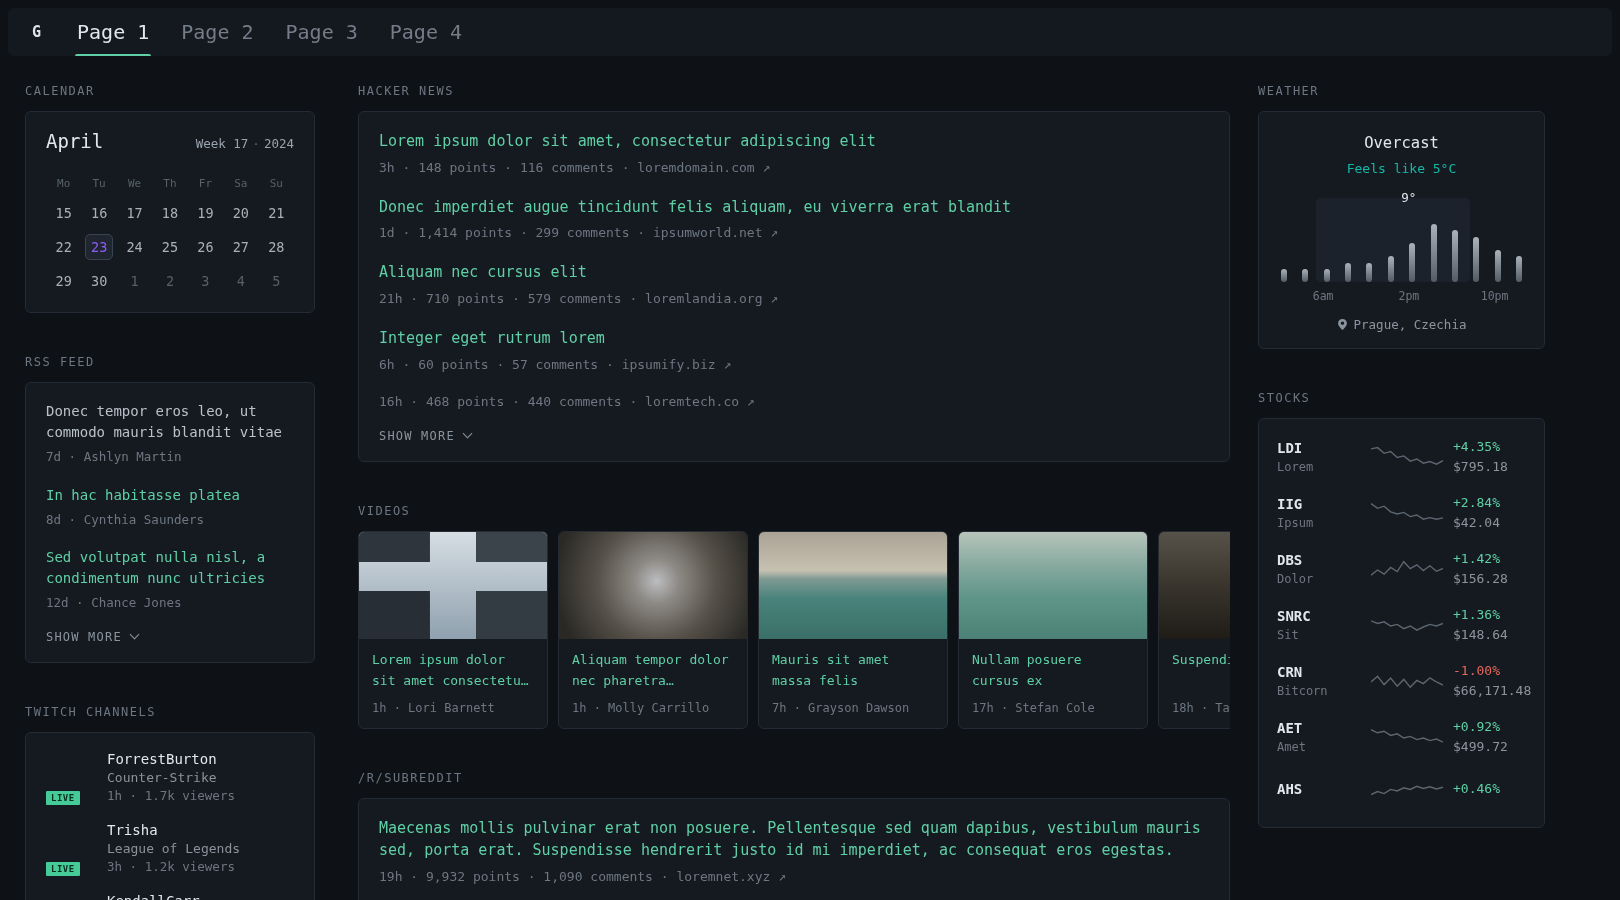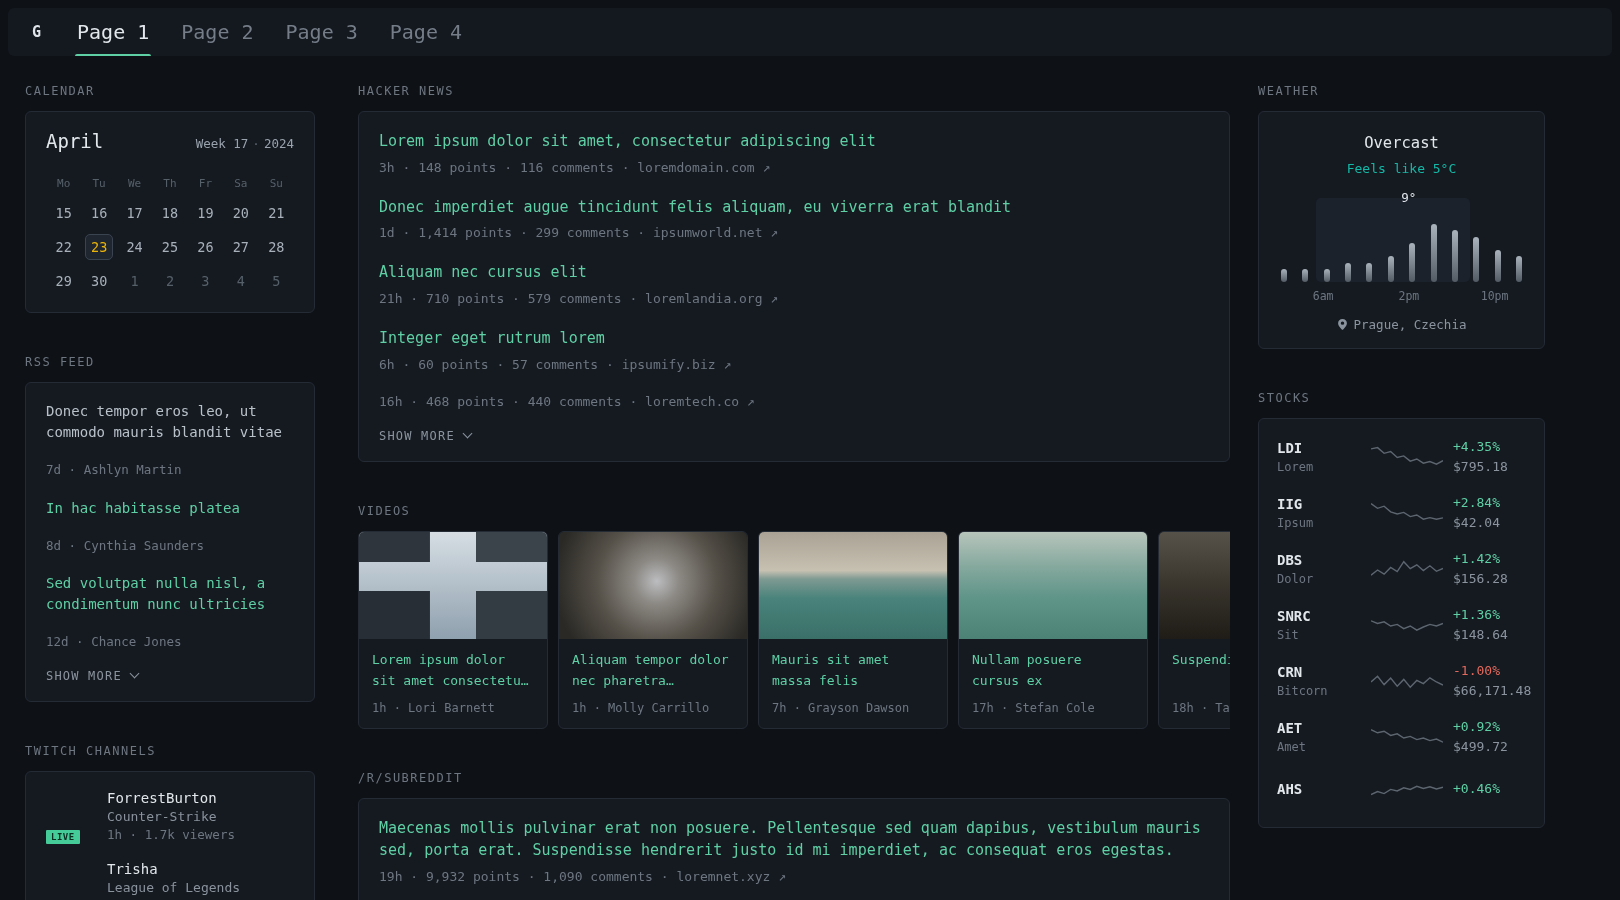--- a/index.html
+++ b/index.html
@@ -68,33 +68,33 @@
     display:grid; grid-template-columns:repeat(7,1fr);
     margin-top:22px; row-gap:8px;
   }
   .cal-dow { color:#566069; font-size:11px; text-align:center; height:18px;
              display:flex; align-items:center; justify-content:center; }
   .cal-day { color:#a8b0b9; font-size:13.5px; height:26px;
              display:flex; align-items:center; justify-content:center; }
   .cal-day.dim { color:#566069; }
   .cal-day.sel {
     background:#20262f; border:1px solid #3a4350; border-radius:5px;
-    color:#eab308; margin:0 4px;
+    color:#8b5cf6; margin:0 4px;
   }
 
   
   .feed-item { margin-bottom:19px; }
   .feed-item:last-of-type { margin-bottom:6px; }
   .feed-title {
     display:block; color:#5fd0a5; font-size:14px; line-height:1.5;
     text-decoration:none;
   }
   .hn .feed-title, .sub .feed-title { font-size:15px; }
   .feed-title.visited { color:#b9c1c9; }
-  .feed-meta { color:#6d7681; font-size:12.5px; margin-top:18px; line-height:1.4; }
+  .feed-meta { color:#6d7681; font-size:12.5px; margin-top:5px; line-height:1.4; }
   .hn .feed-meta, .sub .feed-meta { font-size:13px; margin-top:6px; }
   .feed-meta .src { color:#6d7681; text-decoration:none; }
   .show-more {
     display:inline-flex; align-items:center; gap:9px;
     color:#8b949e; font-size:12px; letter-spacing:1.2px;
     margin-top:12px; background:none; border:none;
     font-family:inherit;
   }
   .chev {
     width:7px; height:7px; margin-top:-4px;

